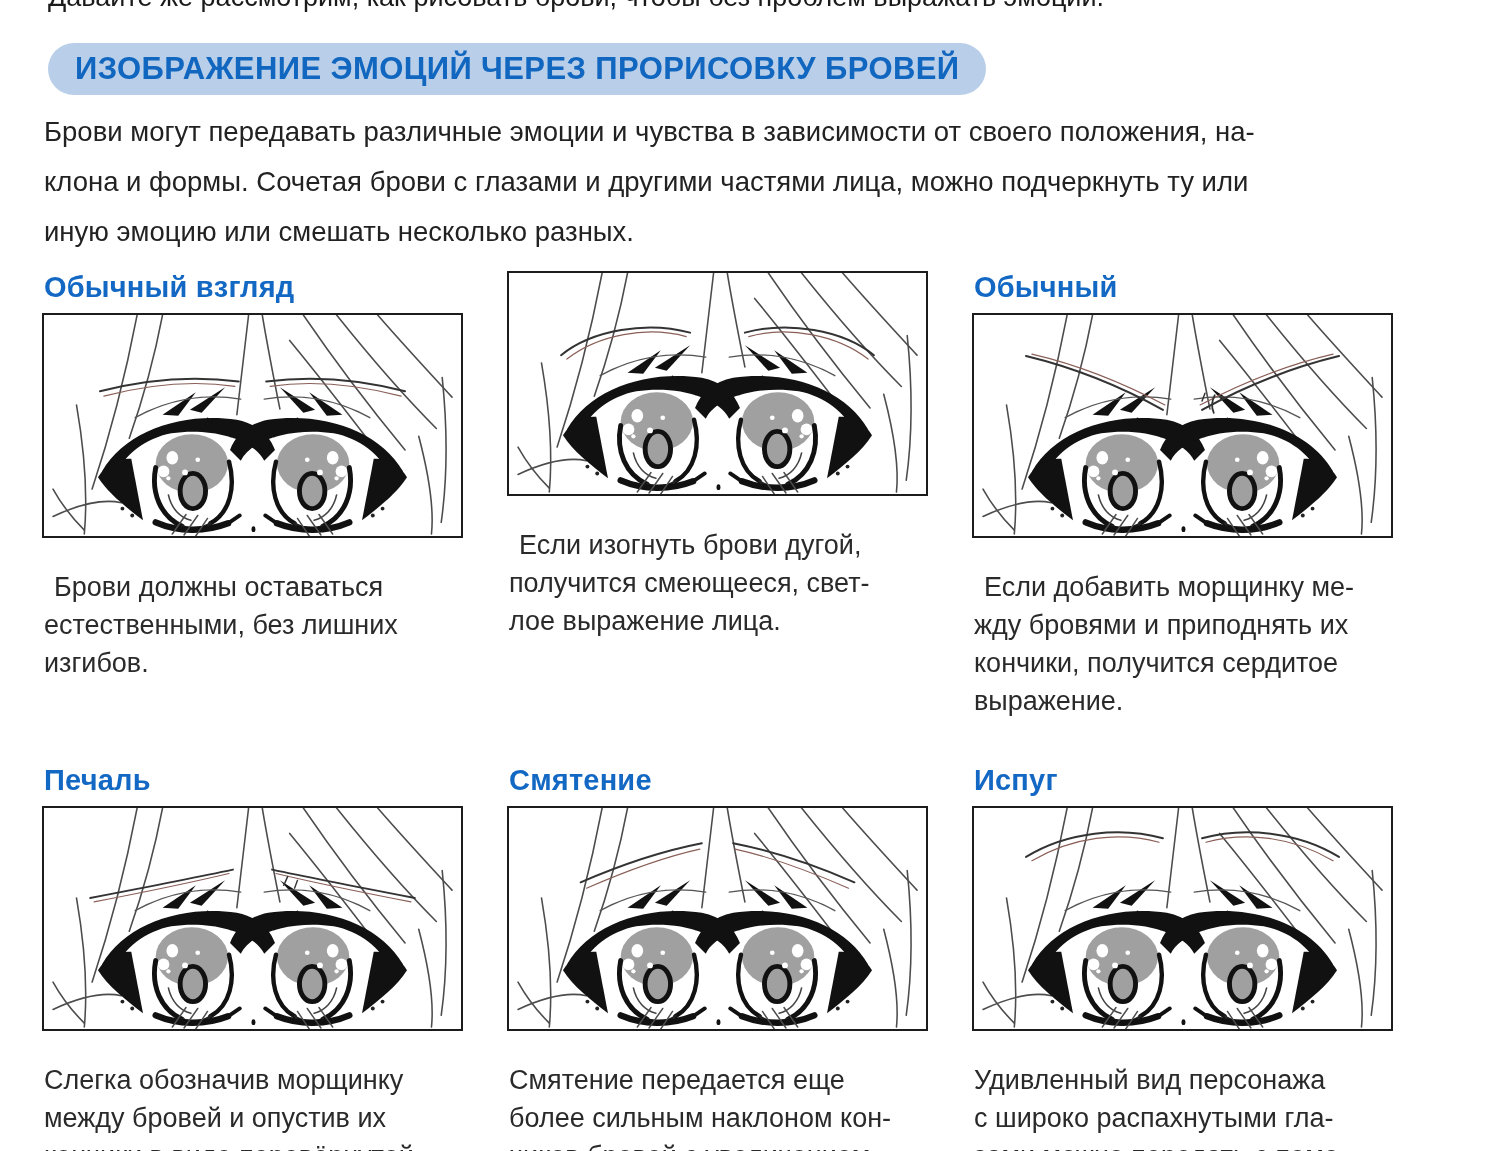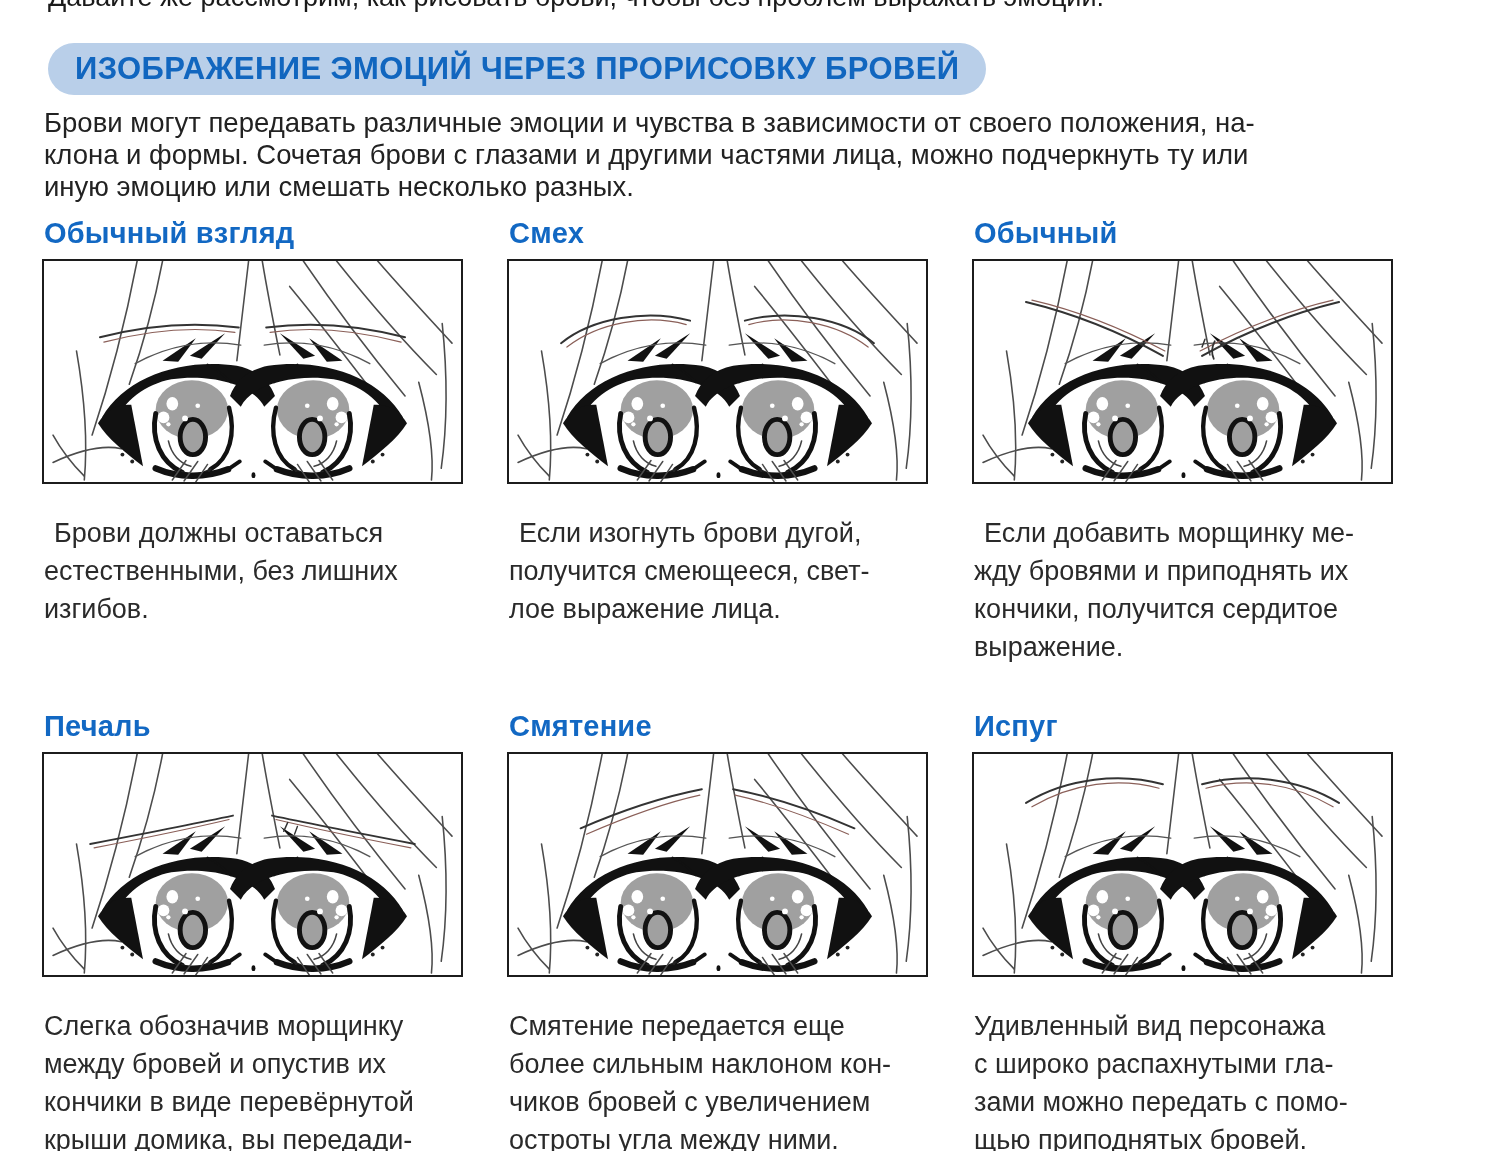--- a/index.html
+++ b/index.html
@@ -15,21 +15,21 @@
   .clipped-top span{display:block;font-size:27px;line-height:30px;margin-top:-18px;color:#1a1a1a;}
 
   .badge{
     display:inline-block;margin:30px 0 0 6px;
     background:var(--badge-bg,#b9cfe9);color:var(--badge-text,#1166bf);
     font-weight:700;font-size:31px;line-height:1;
     padding:10px 27px 11px 27px;border-radius:27px;letter-spacing:.4px;
   }
 
   .intro{
-    font-size:27.5px;line-height:32px;margin:12px 0 9px 2px;
+    font-size:27.5px;line-height:50px;margin:12px 0 9px 2px;
     white-space:pre-line;max-width:1412px;color:#222;
   }
 
   .grid{
     display:grid;grid-template-columns:repeat(3,421px);
     column-gap:38px;row-gap:12px;margin-top:14px;gap:44px;
   }
   .panel-title{
     color:var(--heading-blue,#1268c3);
     font-size:29px;font-weight:700;margin:0 0 9px 2px;letter-spacing:.2px;
@@ -134,21 +134,20 @@
             <path stroke="#8a5f58" stroke-width="1.2" d="M362,83 C316,71 268,67 228,73"></path>
           </g>
         </svg>
       </figure>
       <p class="caption indent-first">Брови должны оставаться
 естественными, без лишних
 изгибов.</p>
     </section>
 
     <section class="panel">
-      <h3 class="panel-title">Смех</h3>
       <figure class="frame">
         <svg class="eyes" viewBox="0 0 420 226">
           <use href="#eyes-base"></use>
           <g fill="none" stroke-linecap="round">
             <path stroke="#333" stroke-width="2" d="M50,84 C82,58 138,49 182,61"></path>
             <path stroke="#8a5f58" stroke-width="1.2" d="M56,88 C88,63 138,54 178,65"></path>
             <path stroke="#333" stroke-width="2" d="M370,84 C338,58 282,49 238,61"></path>
             <path stroke="#8a5f58" stroke-width="1.2" d="M364,88 C332,63 282,54 242,65"></path>
           </g>
         </svg>

